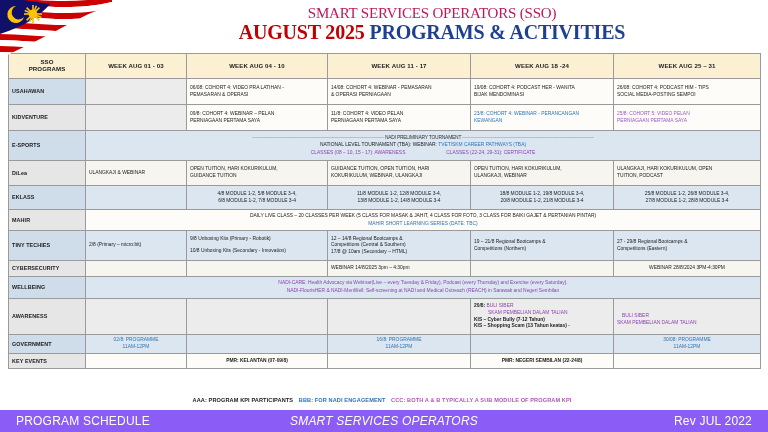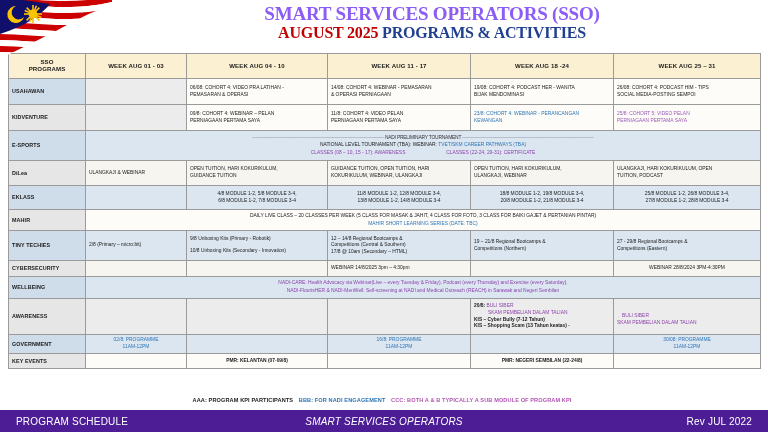--- a/index.html
+++ b/index.html
@@ -11,22 +11,22 @@
   }
 
   
   #flag-wrap { position:absolute; left:0; top:0; width:112px; height:62px; overflow:hidden; z-index:5; }
 
   
   #title-block {
     position:absolute; left:112px; top:4px; width:640px; text-align:center;
     font-family:"Liberation Serif", serif;
   }
-  #title-line1 { font-size:19px; font-weight:bold; color:#8b5cf6; letter-spacing:-0.2px; line-height:19px; }
-  #title-line2 { font-size:16px; font-weight:bold; line-height:19px; letter-spacing:-0.2px; }
+  #title-line1 { font-size:15px; font-weight:normal; color:#be185d; letter-spacing:-0.2px; line-height:19px; }
+  #title-line2 { font-size:20px; font-weight:bold; line-height:19px; letter-spacing:-0.2px; }
   .t-red { color:#c00000; }
   .t-blue { color:#1f3f8f; }
 
   
   #sched {
     position:absolute; left:8px; top:53px; width:752px;
     border-collapse:collapse; table-layout:fixed;
     font-size:4.9px; line-height:6.6px;
   }
   #sched td, #sched th { border:0.7px solid #9a9a9a; vertical-align:middle; padding:1.5px 3px; }
@@ -68,22 +68,22 @@
   
   #legend {
     position:absolute; left:0; top:397px; width:768px; text-align:center;
     font-size:5.6px; font-weight:bold; letter-spacing:0.1px;
   }
   #legend span { margin-right:4px; }
 
   
   #footer {
     position:absolute; left:0; bottom:0; width:768px; height:22px;
-    background:#4c1d95; color:#ffffff;
-    display:flex; align-items:center; font-size:10px; letter-spacing:0.2px;
+    background:#8b5cf6; color:#ffffff;
+    display:flex; align-items:center; font-size:12px; letter-spacing:0.2px;
   }
   #footer .f-left { position:absolute; left:16px; }
   #footer .f-mid { width:100%; text-align:center;font-style:italic; }
   #footer .f-right { position:absolute; right:16px; }
 </style>
 </head>
 <body>
 
 <div id="flag-wrap">
   <svg width="112" height="62" viewBox="0 0 112 62">

